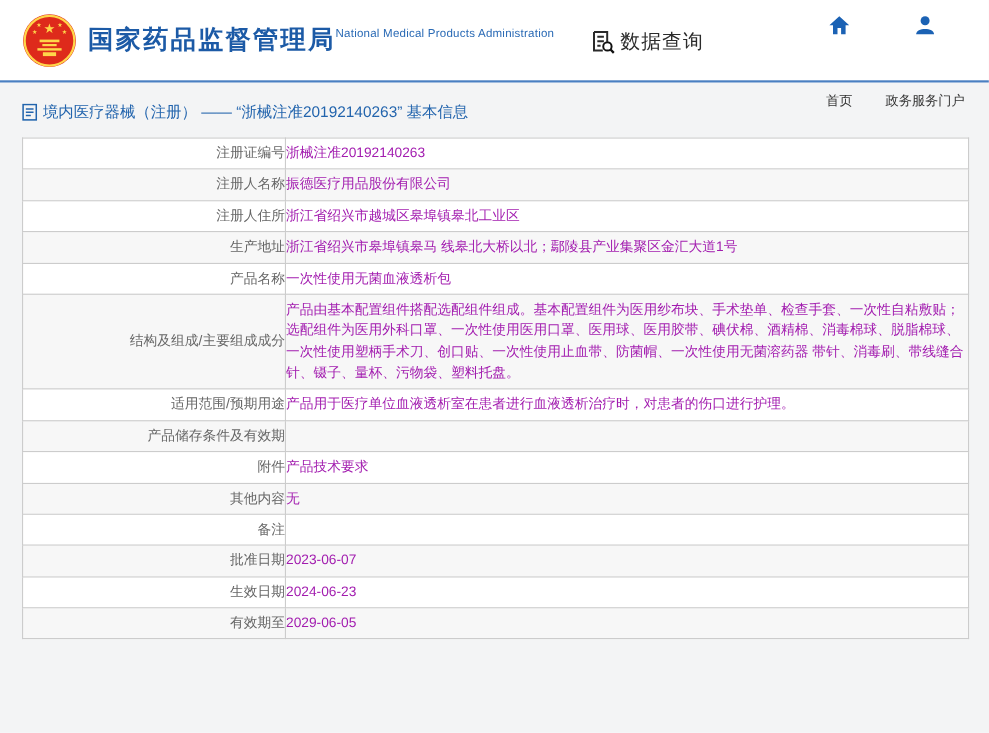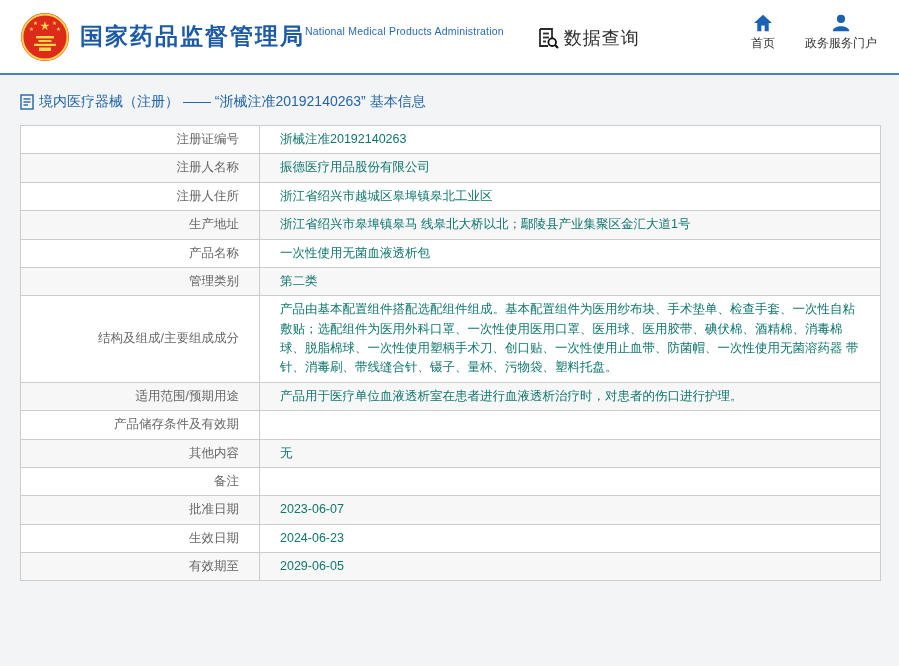--- a/index.html
+++ b/index.html
@@ -11,35 +11,35 @@
     display:flex; align-items:center; position:relative; padding-left:20px; }
   .logo-link { display:flex; align-items:center; text-decoration:none; cursor:pointer; }
   .emblem { width:50px; height:50px; margin-right:10px; flex:0 0 auto; }
   .org-titles { display:flex; flex-direction:row; }
   .org-name { color:#1c5aa6; font-size:23px; font-weight:bold; letter-spacing:2px; line-height:1.15; }
   .org-name-en { color:#2a6ab5; font-size:10.5px; margin-top:2px; letter-spacing:.2px; }
   .section-tab { display:flex; align-items:center; margin-left:32px; margin-top:2px; cursor:pointer; }
   .section-tab svg { margin-right:4px; }
   .section-label { color:#2b2b2b; font-size:18px; font-weight:500; letter-spacing:1px;text-align:right; }
   .header-nav { position:absolute; right:22px; top:14px; display:flex; gap:30px; }
-  .nav-item { display:flex; flex-direction:column; align-items:center; cursor:pointer; }
+  .nav-item { display:flex; flex-direction:column; align-items:center; cursor:pointer;gap:48px; }
   .nav-item svg { margin-bottom:3px; }
   .nav-label { font-size:12px; color:#333; white-space:nowrap; }
 
   
   .content { padding:18px 18px 0 20px; }
   .breadcrumb { display:flex; align-items:center; color:#2264ad; font-size:14px; margin-bottom:14px; }
   .breadcrumb svg { margin-right:5px; flex:0 0 auto; }
 
   table.info { border-collapse:collapse; width:861px; background:#ffffff; table-layout:fixed; }
   table.info tr:nth-child(even) { background:#f7f7f7; }
   table.info td { border:1px solid #cccccc; font-size:12.5px; line-height:1.55;
-    padding:4px 20px; vertical-align:middle; word-break:break-all; }
+    padding:4px 0; vertical-align:middle; word-break:break-all; }
   td.lbl { width:239px; text-align:right; color:#666666; }
-  td.val { color:#0f766e; }
+  td.val { color:#a21caf; }
 </style>
 </head>
 <body>
 
 <div class="header">
   <div class="logo-link">
     <svg class="emblem" viewBox="0 0 50 50">
       <circle cx="25" cy="25" r="24" fill="#de2a1b"></circle>
       <circle cx="25" cy="25" r="22.6" fill="none" stroke="#ffd64a" stroke-width="2"></circle>
       <circle cx="25" cy="25" r="19.5" fill="#de2a1b"></circle>
@@ -117,34 +117,34 @@
       </tr>
       <tr>
         <td class="lbl">生产地址</td>
         <td class="val">浙江省绍兴市皋埠镇皋马 线皋北大桥以北；鄢陵县产业集聚区金汇大道1号</td>
       </tr>
       <tr>
         <td class="lbl">产品名称</td>
         <td class="val">一次性使用无菌血液透析包</td>
       </tr>
       <tr>
-        <td class="lbl">管理类别</td>
-        <td class="val">第二类</td>
-      </tr>
-      <tr>
         <td class="lbl">结构及组成/主要组成成分</td>
         <td class="val">产品由基本配置组件搭配选配组件组成。基本配置组件为医用纱布块、手术垫单、检查手套、一次性自粘敷贴；选配组件为医用外科口罩、一次性使用医用口罩、医用球、医用胶带、碘伏棉、酒精棉、消毒棉球、脱脂棉球、一次性使用塑柄手术刀、创口贴、一次性使用止血带、防菌帽、一次性使用无菌溶药器 带针、消毒刷、带线缝合针、镊子、量杯、污物袋、塑料托盘。</td>
       </tr>
       <tr>
         <td class="lbl">适用范围/预期用途</td>
         <td class="val">产品用于医疗单位血液透析室在患者进行血液透析治疗时，对患者的伤口进行护理。</td>
       </tr>
       <tr>
         <td class="lbl">产品储存条件及有效期</td>
         <td class="val"></td>
+      </tr>
+      <tr>
+        <td class="lbl">附件</td>
+        <td class="val">产品技术要求</td>
       </tr>
       <tr>
         <td class="lbl">其他内容</td>
         <td class="val">无</td>
       </tr>
       <tr>
         <td class="lbl">备注</td>
         <td class="val"></td>
       </tr>
       <tr>

